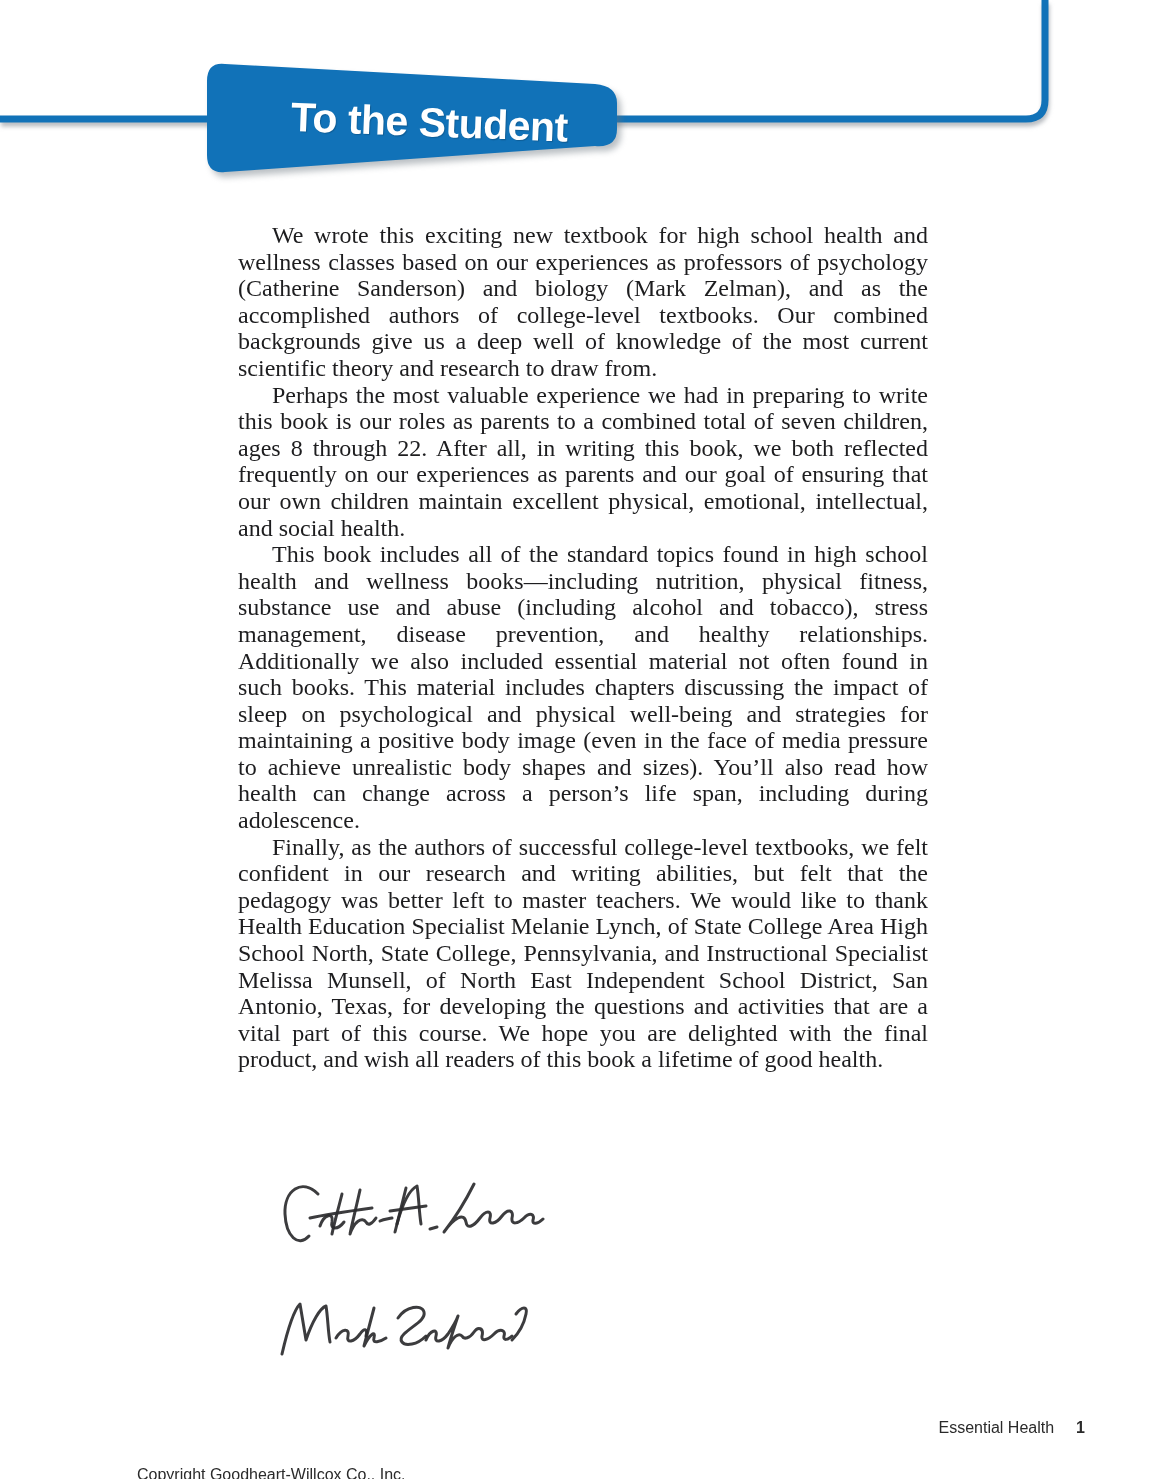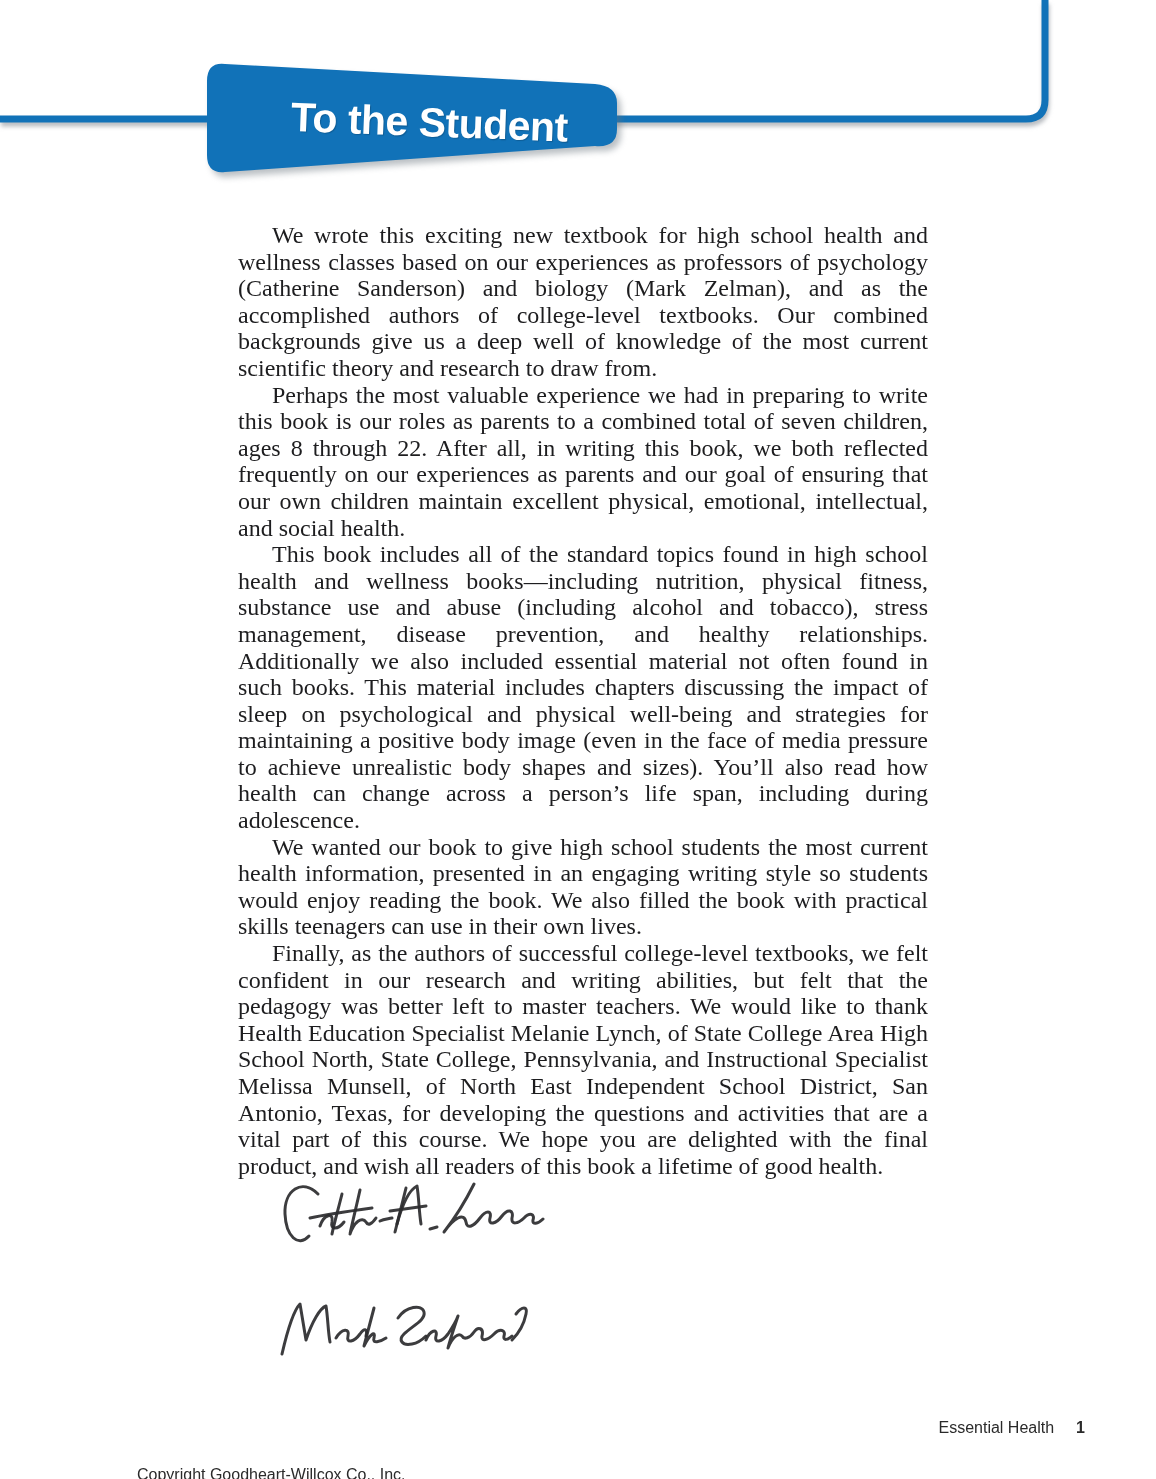--- a/index.html
+++ b/index.html
@@ -142,21 +142,20 @@
                L 4 31
                Q 4 12 22 14 Z" fill="#1172b8"></path>
     </svg>
     <div class="banner-title">To the Student</div>
   </div>
 
   <div class="content">
     <p>We wrote this exciting new textbook for high school health and wellness classes based on our experiences as professors of psychology (Catherine Sanderson) and biology (Mark Zelman), and as the accomplished authors of college-level textbooks. Our combined backgrounds give us a deep well of knowledge of the most current scientific theory and research to draw from.</p>
     <p>Perhaps the most valuable experience we had in preparing to write this book is our roles as parents to a combined total of seven children, ages 8 through 22. After all, in writing this book, we both reflected frequently on our experiences as parents and our goal of ensuring that our own children maintain excellent physical, emotional, intellectual, and social health.</p>
     <p>This book includes all of the standard topics found in high school health and wellness books—including nutrition, physical fitness, substance use and abuse (including alcohol and tobacco), stress management, disease prevention, and healthy relationships. Additionally we also included essential material not often found in such books. This material includes chapters discussing the impact of sleep on psychological and physical well-being and strategies for maintaining a positive body image (even in the face of media pressure to achieve unrealistic body shapes and sizes). You’ll also read how health can change across a person’s life span, including during adolescence.</p>
-    <p>We wanted our book to give high school students the most current health information, presented in an engaging writing style so students would enjoy reading the book. We also filled the book with practical skills teenagers can use in their own lives.</p>
     <p>Finally, as the authors of successful college-level textbooks, we felt confident in our research and writing abilities, but felt that the pedagogy was better left to master teachers. We would like to thank Health Education Specialist Melanie Lynch, of State College Area High School North, State College, Pennsylvania, and Instructional Specialist Melissa Munsell, of North East Independent School District, San Antonio, Texas, for developing the questions and activities that are a vital part of this course. We hope you are delighted with the final product, and wish all readers of this book a lifetime of good health.</p>
   </div>
 
   <svg class="signature sig-1" width="272" height="88" viewBox="0 0 272 88" role="img" aria-label="Cathi A. Sanderson">
     <path class="sig-stroke" d="M42 20 C 26 4, 8 16, 9 40 C 10 62, 22 74, 33 62"></path>
     <path class="sig-stroke" d="M44 52 C 48 40, 58 38, 56 48 C 54 56, 62 56, 68 48"></path>
     <path class="sig-stroke" d="M66 20 C 62 36, 58 50, 56 60"></path>
     <path class="sig-stroke" d="M34 44 C 52 40, 74 37, 96 34"></path>
     <path class="sig-stroke" d="M84 16 C 80 34, 76 50, 74 60 C 78 48, 86 42, 90 48 C 92 52, 96 50, 100 44"></path>
     <path class="sig-stroke" d="M104 47 C 108 45, 112 45, 116 44"></path>

